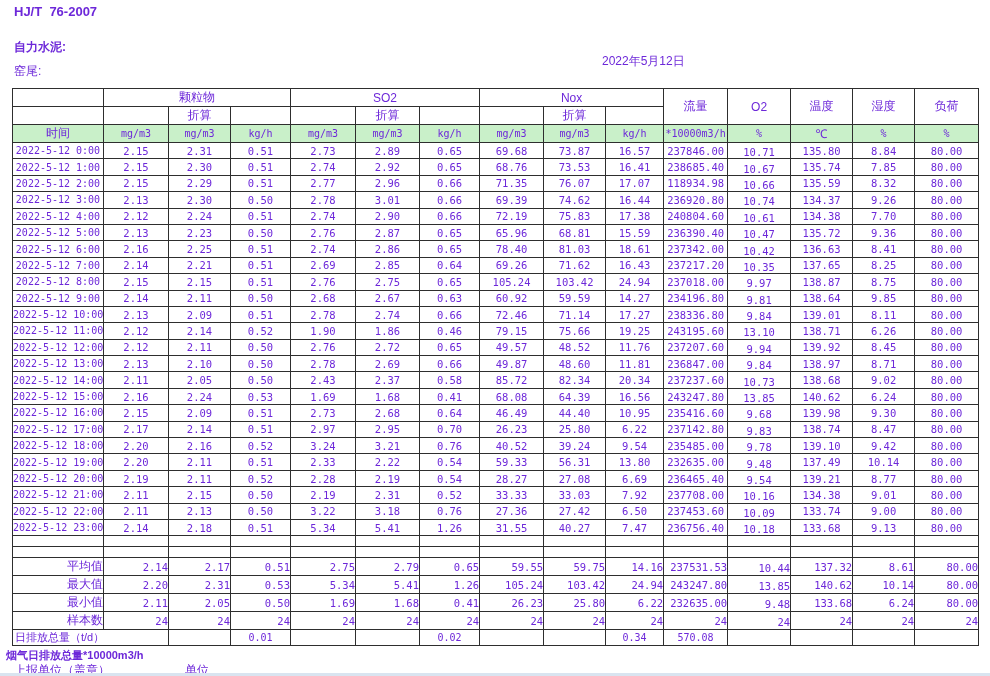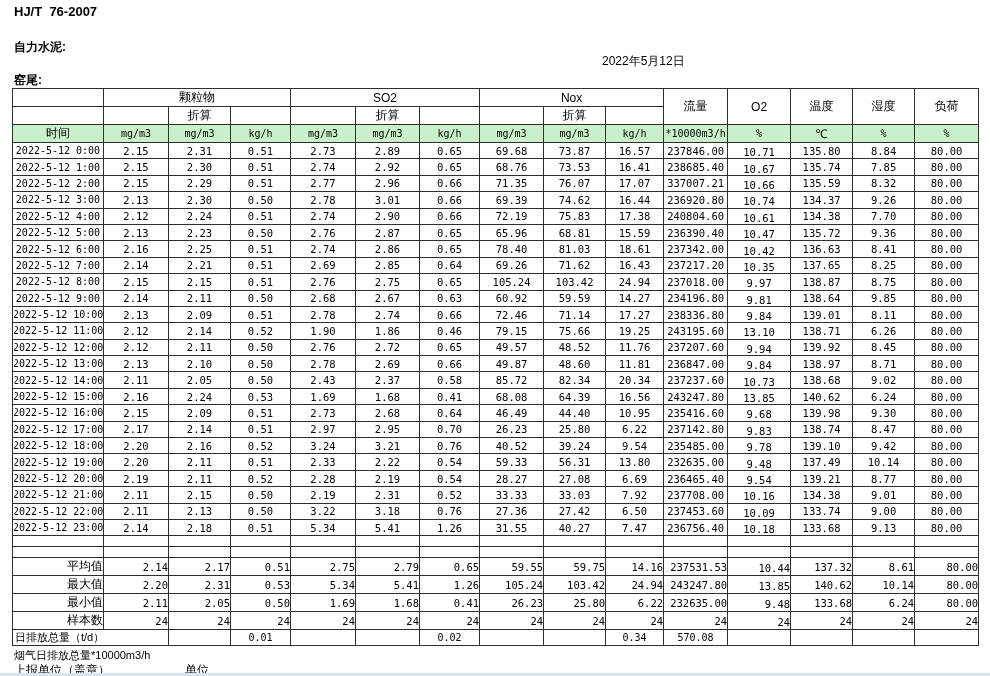--- a/index.html
+++ b/index.html
@@ -1,54 +1,54 @@
 <!DOCTYPE html>
 <html><head>
 <meta charset="utf-8">
 <style>
   html,body { margin:0; padding:0; background:#fff; }
   .page {
     position:relative; width:990px; height:676px; background:#ffffff;
-    font-family:"Liberation Sans", sans-serif; color:#000000; overflow:hidden;
+    font-family:"Liberation Sans", sans-serif; color:#6d28d9; overflow:hidden;
   }
   .doc-code { position:absolute; left:14px; top:4px; font-size:13px; font-weight:bold; white-space:pre; }
   .title-wrap { position:absolute; left:0; top:21px; width:990px; text-align:center; }
   .title { font-size:15px; font-weight:bold; letter-spacing:1px; }
   .company { position:absolute; left:14px; top:39px; font-size:12px; font-weight:bold; }
-  .station { position:absolute; left:14px; top:72px; font-size:12px; font-weight:bold; }
+  .station { position:absolute; left:14px; top:63px; font-size:12px; font-weight:normal; }
   .date { position:absolute; left:602px; top:53px; font-size:12px; }
 
   table.report {
     position:absolute; left:12px; top:88px; width:966px;
     border-collapse:collapse; table-layout:fixed;
     border:1px solid #000;
     padding-left:45px;
   }
   table.report td {
     border:1px solid #2e2e2e; padding:0; text-align:center; vertical-align:middle;
     overflow:hidden; white-space:nowrap;
   }
   thead td { height:16px; font-size:12px; font-family:"Liberation Sans", sans-serif; }
   tr.units td {
     height:15px; background:#c9f0c9; font-family:"DejaVu Sans Mono", monospace; font-size:10px;
     border-top:1px solid #3f9f3f;
   }
   tr.units td.cjk { font-family:"Liberation Sans", sans-serif; font-size:12px; }
   tbody td { height:15.4px; font-family:"DejaVu Sans Mono", monospace; font-size:10.5px; }
-  tbody tr.data td:first-child { font-size:10px;border-radius:7px; }
+  tbody tr.data td:first-child { font-size:10px; }
   tbody tr.data td:nth-child(12), tbody tr.sum td:nth-child(12) { padding-top:3px; height:12.4px; }
   tbody tr.spacer td { height:10px; }
   tbody tr.sum td { height:16px;text-align:right; }
   tbody tr.sum td.sum-label { font-family:"Liberation Sans", sans-serif; font-size:12px; }
   tbody tr.total td { height:11px; font-size:10px; }
   tbody tr.total td.total-label {
     text-align:left; font-family:"Liberation Sans", sans-serif; font-size:11px; padding-left:2px;
   }
 
-  .footnote { position:absolute; left:14px; top:648px; font-size:11px; }
+  .footnote { position:absolute; left:6px; top:648px; font-size:11px;font-weight:bold; }
   .footer-line { position:absolute; left:0; top:662px; width:990px; font-size:12px; }
   .report-unit { position:absolute; left:14px; top:0; }
   .unit { position:absolute; left:185px; top:0; }
   .bottom-edge { position:absolute; left:0; bottom:0; width:990px; height:3px; background:#d9e4f0; }
 </style>
 </head>
 <body>
 
 <div class="page">
   <div class="doc-code">HJ/T  76-2007</div>
@@ -155,21 +155,21 @@
           <td>2022-5-12 2:00</td>
           <td>2.15</td>
           <td>2.29</td>
           <td>0.51</td>
           <td>2.77</td>
           <td>2.96</td>
           <td>0.66</td>
           <td>71.35</td>
           <td>76.07</td>
           <td>17.07</td>
-          <td>337007.21</td>
+          <td>118934.98</td>
           <td>10.66</td>
           <td>135.59</td>
           <td>8.32</td>
           <td>80.00</td>
         </tr>
         <tr class="data">
           <td>2022-5-12 3:00</td>
           <td>2.13</td>
           <td>2.30</td>
           <td>0.50</td>

